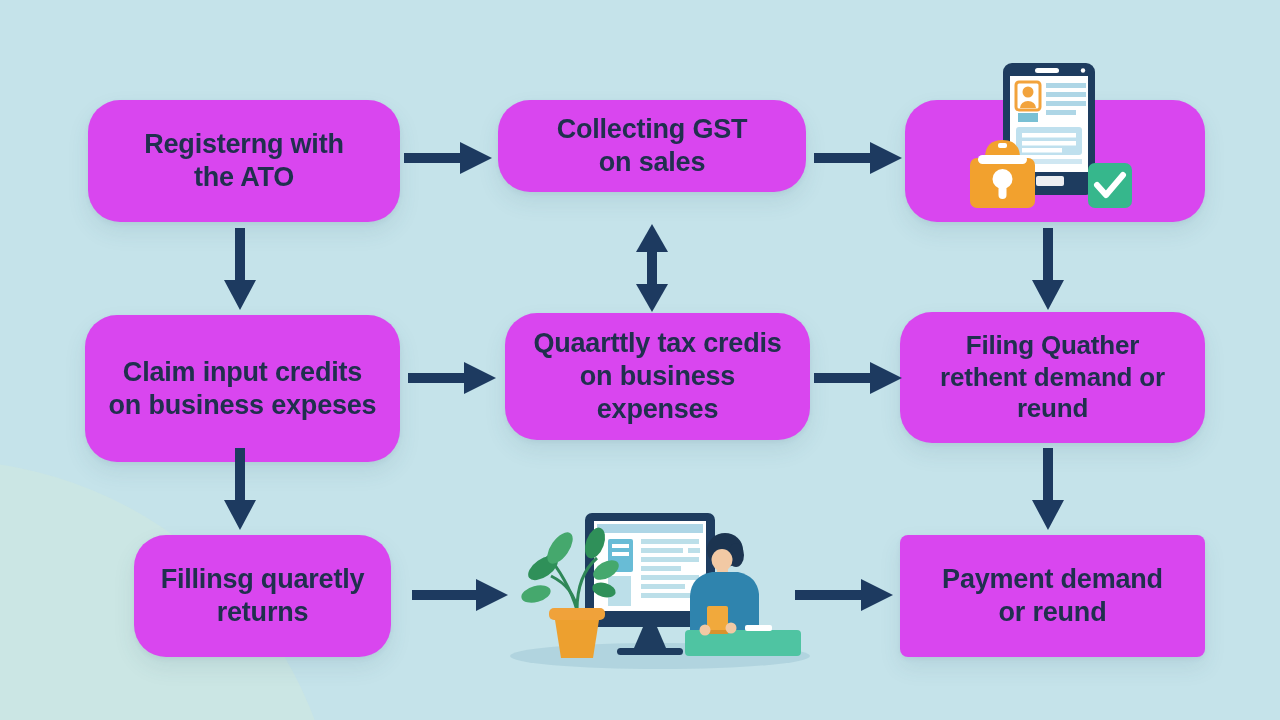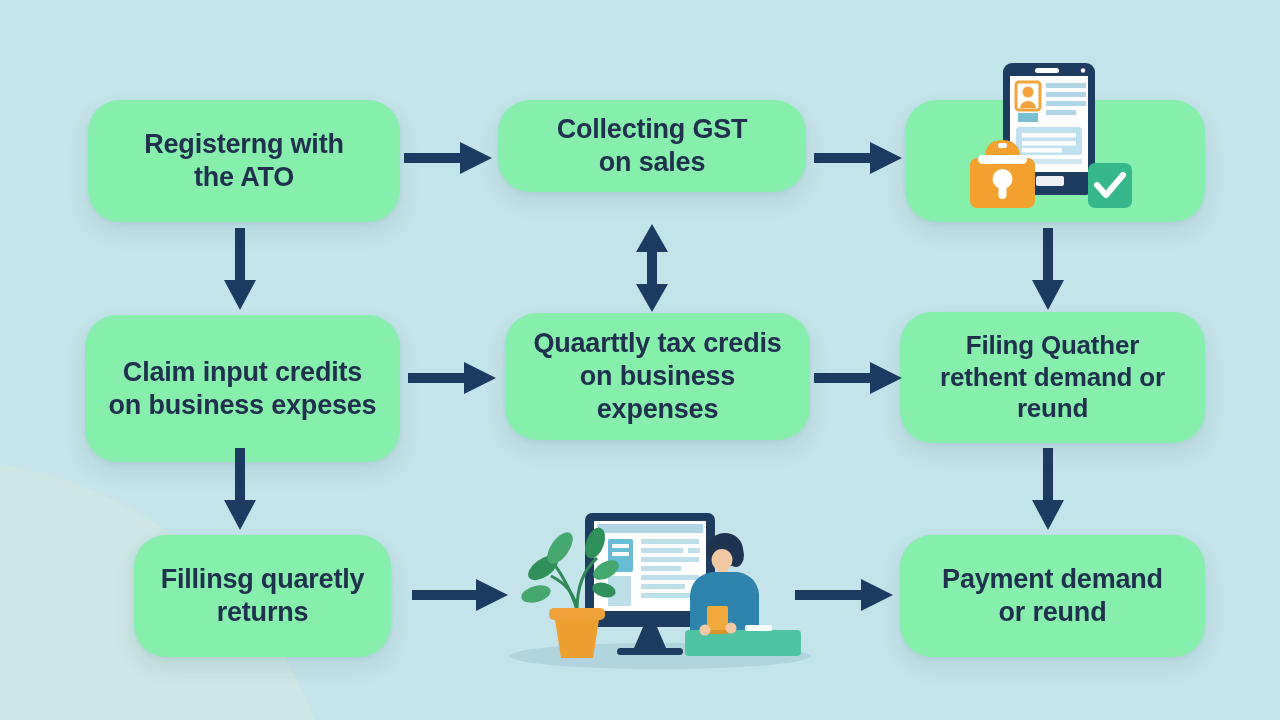--- a/index.html
+++ b/index.html
@@ -6,21 +6,21 @@
   body{
     width:1280px;height:720px;position:relative;overflow:hidden;
     background:#c5e3ea;
     font-family:"Liberation Sans", sans-serif;
   }
   .bg-circle{
     position:absolute;border-radius:50%;
     background:#cfe7e0;opacity:.6;
   }
   .node{
-    position:absolute;background:#86efac;border-radius:32px;
+    position:absolute;background:#d946ef;border-radius:32px;
     display:flex;align-items:center;justify-content:center;
     text-align:center;font-weight:700;color:#20304e;
     font-size:27px;line-height:1.22;letter-spacing:-0.2px;
     white-space:pre-line;
     box-shadow:0 10px 22px rgba(50,90,110,.10),0 2px 5px rgba(50,90,110,.07);
     padding:6px 12px;box-sizing:border-box;
   }
   .node.small{font-size:26px;}
   .arrow{position:absolute;}
   svg{display:block;}
@@ -91,21 +91,21 @@
   <span>Filing Quather
 rethent demand or
 reund</span>
 </div>
 
 <div class="node" style="left:91px;top:535px;width:257px;height:122px;margin-left:43px;">
   <span>Fillinsg quaretly
 returns</span>
 </div>
 
-<div class="node" style="left:900px;top:535px;width:305px;height:122px;">
+<div class="node" style="left:900px;top:535px;width:305px;height:122px;border-radius:8px;">
   <span>Payment demand
 or reund</span>
 </div>
 
 <svg class="arrow" style="left:505px;top:498px;" width="340" height="178" viewBox="0 0 340 178">
   <ellipse cx="155" cy="158" rx="150" ry="13" fill="#9dc6d3" opacity="0.5"></ellipse>
   <g>
     <rect x="80" y="15" width="130" height="114" rx="7" fill="#1e3c5f"></rect>
     <rect x="89" y="23" width="112" height="90" fill="#ffffff"></rect>
     <rect x="92" y="26" width="106" height="9" fill="#aed6e6"></rect>

